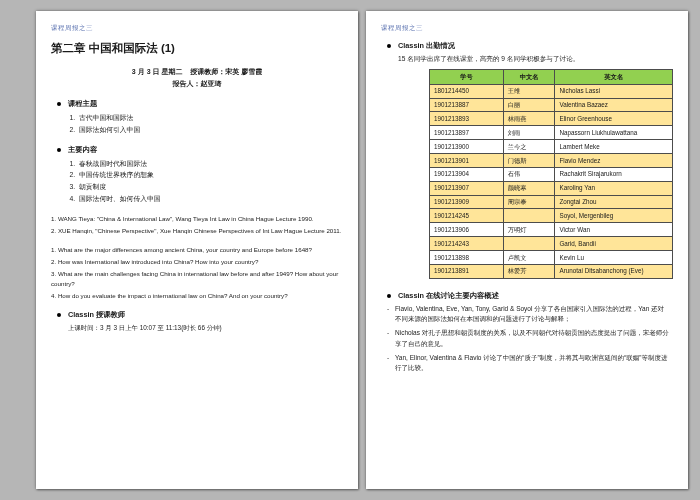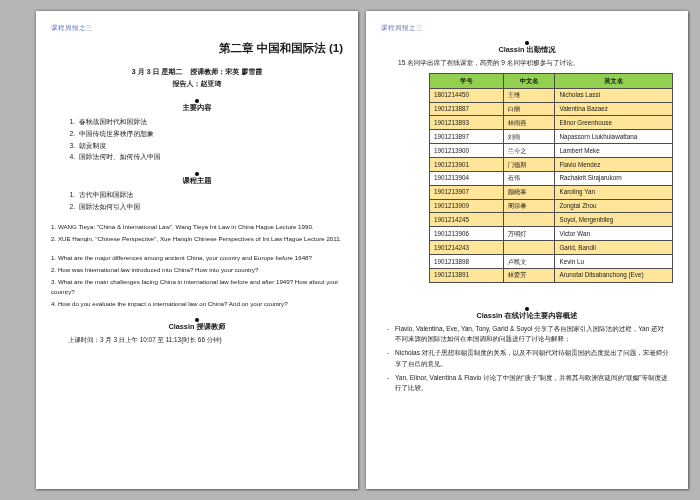--- a/index.html
+++ b/index.html
@@ -9,24 +9,24 @@
     font-family:"Liberation Sans","DejaVu Sans",sans-serif;
     color:#1a1a1a;
   }
   .canvas { display:flex; gap:8px; padding:11px 8px 0 36px; }
   .page {
     width:322px; height:478px; background:#ffffff;
     box-shadow:0 0 3px rgba(0,0,0,.45), 1px 1px 2px rgba(0,0,0,.35);
     padding:13px 15px 10px 15px; overflow:hidden; flex:0 0 auto;
   }
   .hlink { font-size:6.5px; color:#5b72b0; margin-bottom:8px; letter-spacing:.5px; cursor:pointer; }
-  .doc-title { font-size:11.5px; font-weight:bold; text-align:right; margin:6px 0 10px 0; }
+  .doc-title { font-size:11.5px; font-weight:bold; text-align:left; margin:6px 0 10px 0; }
   .centerline { font-size:7px; font-weight:bold; text-align:center; line-height:1.7; white-space:pre-wrap; }
   section { margin-top:9px; }
-  .sec-head { font-size:7.3px; font-weight:bold; display:flex; align-items:center; margin-bottom:3px;flex-direction:column; }
+  .sec-head { font-size:7.3px; font-weight:bold; display:flex; align-items:center; margin-bottom:3px; }
   .dot { width:4px; height:4px; border-radius:50%; background:#000; display:inline-block; margin:0 7px 0 6px; flex:0 0 auto; }
   ol.numlist { margin-left:26px; font-size:6.8px; line-height:1.75; list-style:decimal; }
   ol.numlist li { padding-left:2px; }
   .para { font-size:6.4px; line-height:1.65; color:#222; margin-top:1px; }
   .para-list .para { margin-top:1.5px; }
   .indent { margin-left:17px; }
   .small-en { font-size:6.2px; }
 
   
   .tbl { display:table; border-collapse:collapse; margin:4px 0 0 48px; }
@@ -54,44 +54,44 @@
 
   <div class="page">
     <div class="hlink">课程周报之三</div>
     <div class="doc-title">第二章 中国和国际法 (1)</div>
     <div class="centerline">3 月 3 日 星期二    授课教师：宋英 廖雪霞</div>
     <div class="centerline">报告人：赵亚琦</div>
 
     <section>
       <div class="sec-head">
         <span class="dot"></span>
+        <span>课程主题</span>
+      </div>
+      <ol class="numlist">
+
+      <li>古代中国和国际法</li>
+          <li>国际法如何引入中国</li>
+        </ol>
+    </section>
+
+    <section>
+      <div class="sec-head">
+        <span class="dot"></span>
         <span>主要内容</span>
       </div>
       <ol class="numlist">
 
       <li>春秋战国时代和国际法</li>
           <li>中国传统世界秩序的想象</li>
           <li>朝贡制度</li>
           <li>国际法何时、如何传入中国</li>
         </ol>
     </section>
 
     <section>
-      <div class="sec-head">
-        <span class="dot"></span>
-        <span>课程主题</span>
-      </div>
-      <ol class="numlist">
-
-      <li>古代中国和国际法</li>
-          <li>国际法如何引入中国</li>
-        </ol>
-    </section>
-
-    <section>
       <div class="para-list">
 
       <div class="para small-en">1. WANG Tieya: "China &amp; International Law", Wang Tieya Int Law in China Hague Lecture 1990.</div>
           <div class="para small-en">2. XUE Hanqin, "Chinese Perspective", Xue Hanqin Chinese Perspectives of Int Law Hague Lecture 2011.</div>
         </div>
     </section>
 
     <section>
       <div class="para-list">
 
@@ -198,21 +198,21 @@
             </div>
             <div class="trow hl">
               <div class="tcell col-id">1901213891</div>
               <div class="tcell col-cn">林爱芳</div>
               <div class="tcell col-en">Arunotai Ditsabanchong (Eve)</div>
             </div>
           </div>
       </div>
     </section>
 
-    <section style="margin-top:24px">
+    <section style="margin-top:12px">
       <div class="sec-head">
         <span class="dot"></span>
         <span>Classin 在线讨论主要内容概述</span>
       </div>
       <div class="dashlist">
 
       <div class="dashrow">
             <span class="dash-marker">-</span>
             <span class="dash-text">Flavio, Valentina, Eve, Yan, Tony, Garid &amp; Soyol 分享了各自国家引入国际法的过程，Yan 还对不同来源的国际法如何在本国调和的问题进行了讨论与解释；</span>
           </div>

